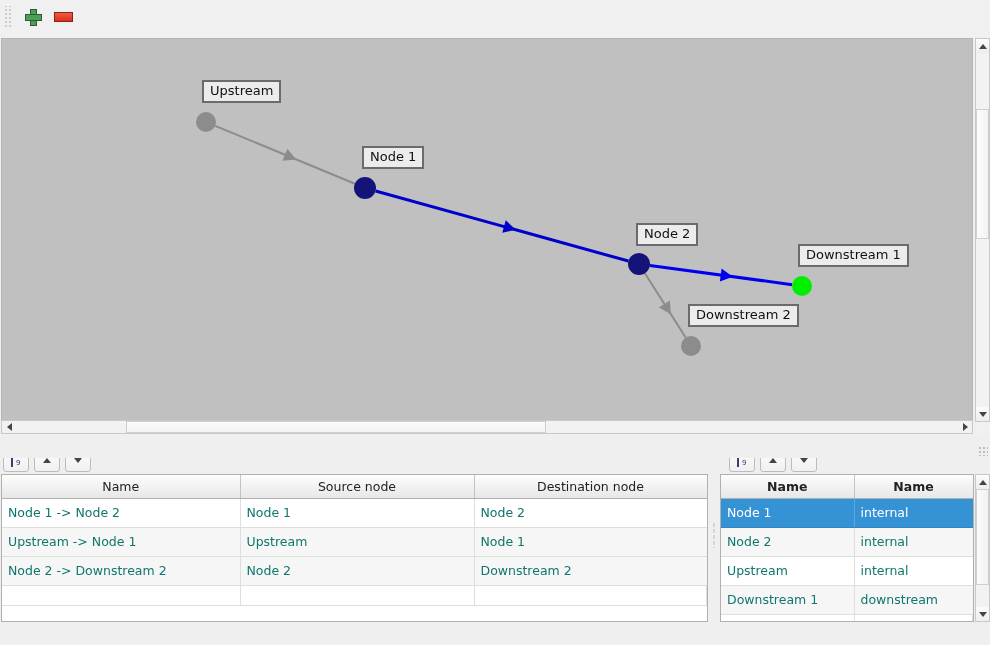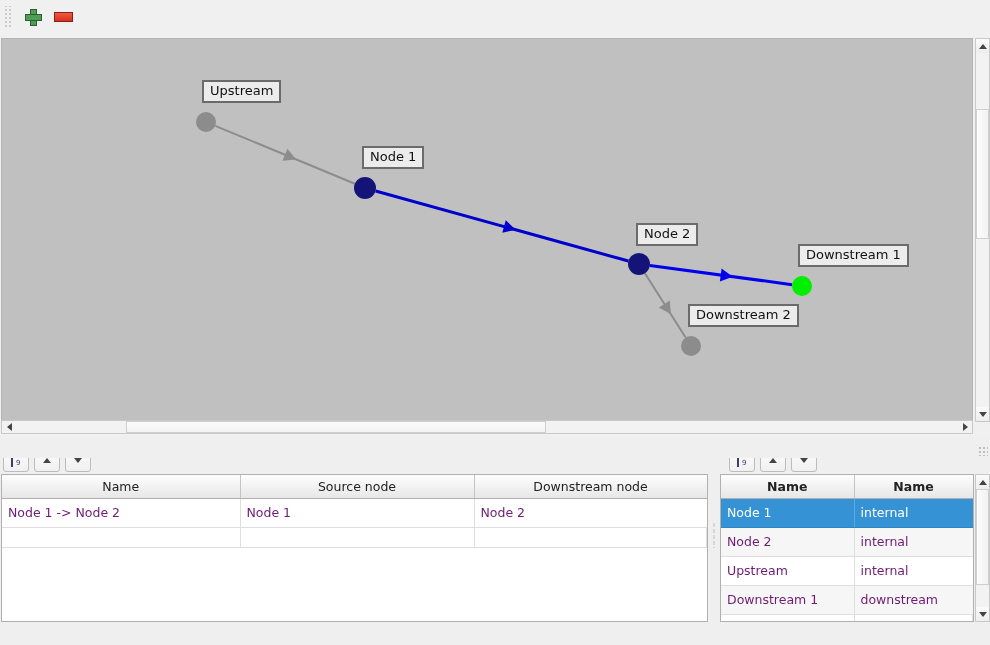--- a/index.html
+++ b/index.html
@@ -146,21 +146,21 @@
     border-bottom:1px solid #b0b0b0;
     font-weight:normal;font-size:12.5px;color:#222;
     text-align:center;padding:0 4px;box-sizing:border-box;
   }
   thead th:last-child{border-right:none;}
   .pane.right thead th{font-weight:bold;}
   tbody td{
     height:29px;
     border-right:1px solid #dedede;
     border-bottom:1px solid #dedede;
-    padding:0 6px;font-size:12.5px;color:#701a75;
+    padding:0 6px;font-size:12.5px;color:#0f766e;
     text-align:left;white-space:nowrap;overflow:hidden;text-overflow:ellipsis;
     box-sizing:border-box;
   }
   tbody td:last-child{border-right:none;}
   tbody tr.odd td{background:#ffffff;}
   tbody tr.even td{background:#f6f6f6;}
   tbody tr.sel td{background:#3592d4;color:#fff;border-right-color:#3592d4;border-bottom-color:#2f86c4;}
   tbody tr.sel td:first-child{border-right:1px solid #5aa9e0;}
   tbody tr.filler td{background:#ffffff;height:20px;border-right:1px solid #dedede;}
 
@@ -275,28 +275,38 @@
         <table>
           <colgroup>
               <col style="width:238px">
               <col style="width:234px">
               <col>
             </colgroup>
           <thead>
             <tr>
               <th>Name</th>
               <th>Source node</th>
-              <th>Downstream node</th>
+              <th>Destination node</th>
             </tr>
           </thead>
           <tbody id="edges-body">
               <tr class="odd">
                 <td>Node 1 -&gt; Node 2</td>
                 <td>Node 1</td>
                 <td>Node 2</td>
+              </tr>
+              <tr class="even">
+                <td>Upstream -&gt; Node 1</td>
+                <td>Upstream</td>
+                <td>Node 1</td>
+              </tr>
+              <tr class="even">
+                <td>Node 2 -&gt; Downstream 2</td>
+                <td>Node 2</td>
+                <td>Downstream 2</td>
               </tr>
               <tr class="filler">
                 <td></td>
                 <td></td>
                 <td></td>
               </tr>
             </tbody>
         </table>
       </div>
     </div>

